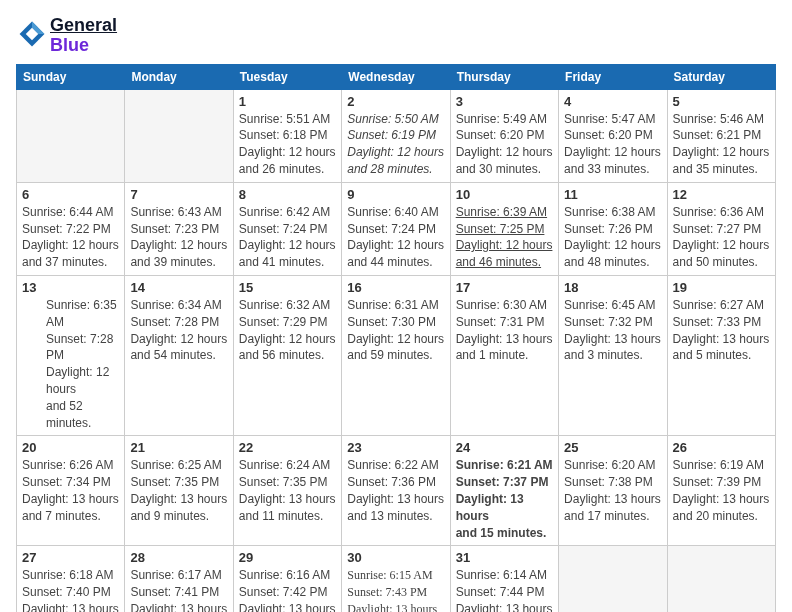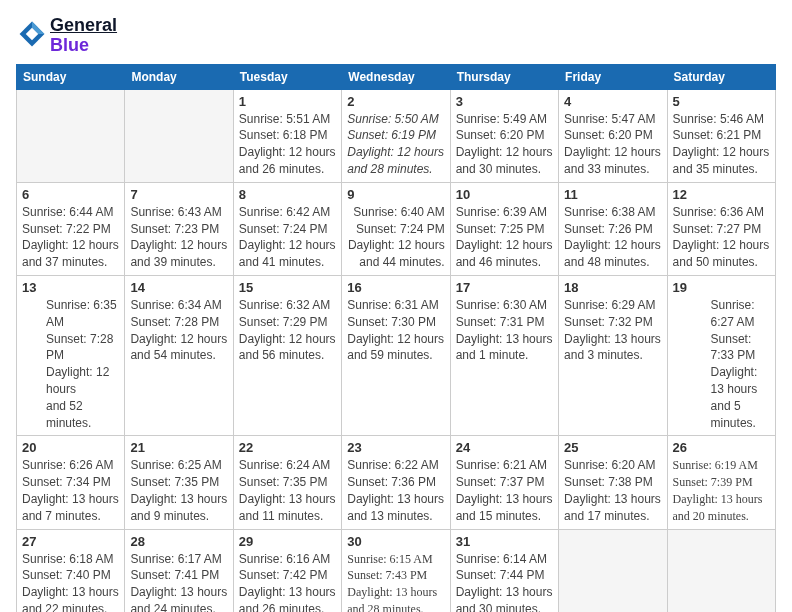--- a/index.html
+++ b/index.html
@@ -178,28 +178,28 @@
         </td>
         <td>
           <div class="day-number">8</div>
           <div class="day-info" style="white-space: pre-line;">Sunrise: 6:42 AM
 Sunset: 7:24 PM
 Daylight: 12 hours
 and 41 minutes.</div>
         </td>
         <td>
           <div class="day-number">9</div>
-          <div class="day-info" style="white-space: pre-line; text-align: right;">Sunrise: 6:40 AM
+          <div class="day-info" style="white-space: pre-line;">Sunrise: 6:40 AM
 Sunset: 7:24 PM
 Daylight: 12 hours
 and 44 minutes.</div>
         </td>
         <td>
           <div class="day-number">10</div>
-          <div class="day-info" style="white-space: pre-line;">Sunrise: 6:39 AM
+          <div class="day-info" style="white-space: pre-line; text-decoration: underline;">Sunrise: 6:39 AM
 Sunset: 7:25 PM
 Daylight: 12 hours
 and 46 minutes.</div>
         </td>
         <td>
           <div class="day-number">11</div>
           <div class="day-info" style="white-space: pre-line;">Sunrise: 6:38 AM
 Sunset: 7:26 PM
 Daylight: 12 hours
 and 48 minutes.</div>
@@ -243,28 +243,28 @@
         </td>
         <td>
           <div class="day-number">17</div>
           <div class="day-info" style="white-space: pre-line;">Sunrise: 6:30 AM
 Sunset: 7:31 PM
 Daylight: 13 hours
 and 1 minute.</div>
         </td>
         <td>
           <div class="day-number">18</div>
-          <div class="day-info" style="white-space: pre-line;">Sunrise: 6:29 AM
+          <div class="day-info" style="white-space: pre-line;">Sunrise: 6:45 AM
 Sunset: 7:32 PM
 Daylight: 13 hours
 and 3 minutes.</div>
         </td>
         <td>
           <div class="day-number">19</div>
-          <div class="day-info" style="white-space: pre-line; margin-left: 38px;">Sunrise: 6:27 AM
+          <div class="day-info" style="white-space: pre-line;">Sunrise: 6:27 AM
 Sunset: 7:33 PM
 Daylight: 13 hours
 and 5 minutes.</div>
         </td>
       </tr>
       <tr>
         <td>
           <div class="day-number">20</div>
           <div class="day-info" style="white-space: pre-line;">Sunrise: 6:26 AM
 Sunset: 7:34 PM
@@ -287,35 +287,35 @@
         </td>
         <td>
           <div class="day-number">23</div>
           <div class="day-info" style="white-space: pre-line;">Sunrise: 6:22 AM
 Sunset: 7:36 PM
 Daylight: 13 hours
 and 13 minutes.</div>
         </td>
         <td>
           <div class="day-number">24</div>
-          <div class="day-info" style="white-space: pre-line;">Sunrise: 6:21 AM
+          <div class="day-info" style="white-space: pre-line; font-weight: bold;">Sunrise: 6:21 AM
 Sunset: 7:37 PM
 Daylight: 13 hours
 and 15 minutes.</div>
         </td>
         <td>
           <div class="day-number">25</div>
           <div class="day-info" style="white-space: pre-line;">Sunrise: 6:20 AM
 Sunset: 7:38 PM
 Daylight: 13 hours
 and 17 minutes.</div>
         </td>
         <td>
           <div class="day-number">26</div>
-          <div class="day-info" style="white-space: pre-line; font-family: Liberation Serif, serif;">Sunrise: 6:19 AM
+          <div class="day-info" style="white-space: pre-line;">Sunrise: 6:19 AM
 Sunset: 7:39 PM
 Daylight: 13 hours
 and 20 minutes.</div>
         </td>
       </tr>
       <tr>
         <td>
           <div class="day-number">27</div>
           <div class="day-info" style="white-space: pre-line;">Sunrise: 6:18 AM
 Sunset: 7:40 PM

